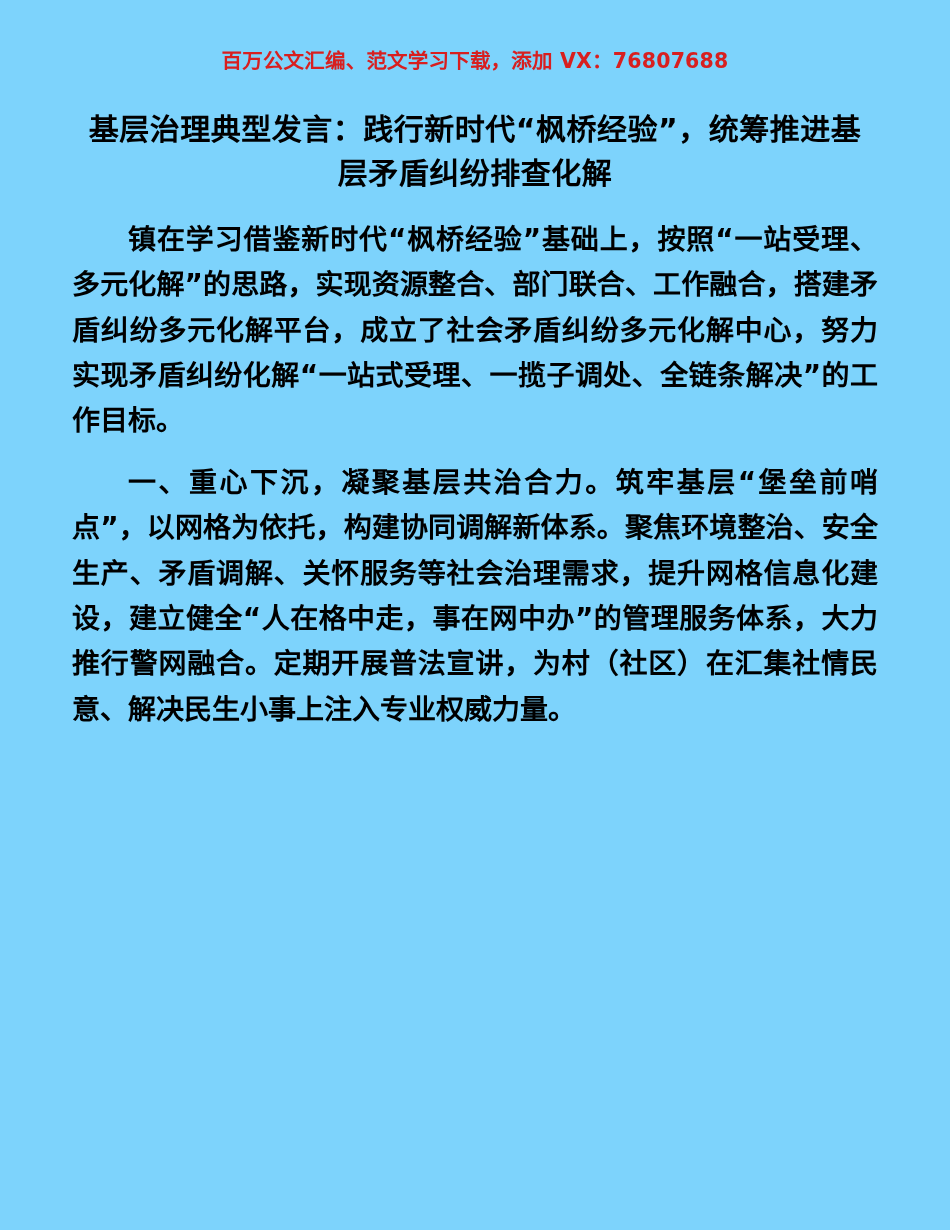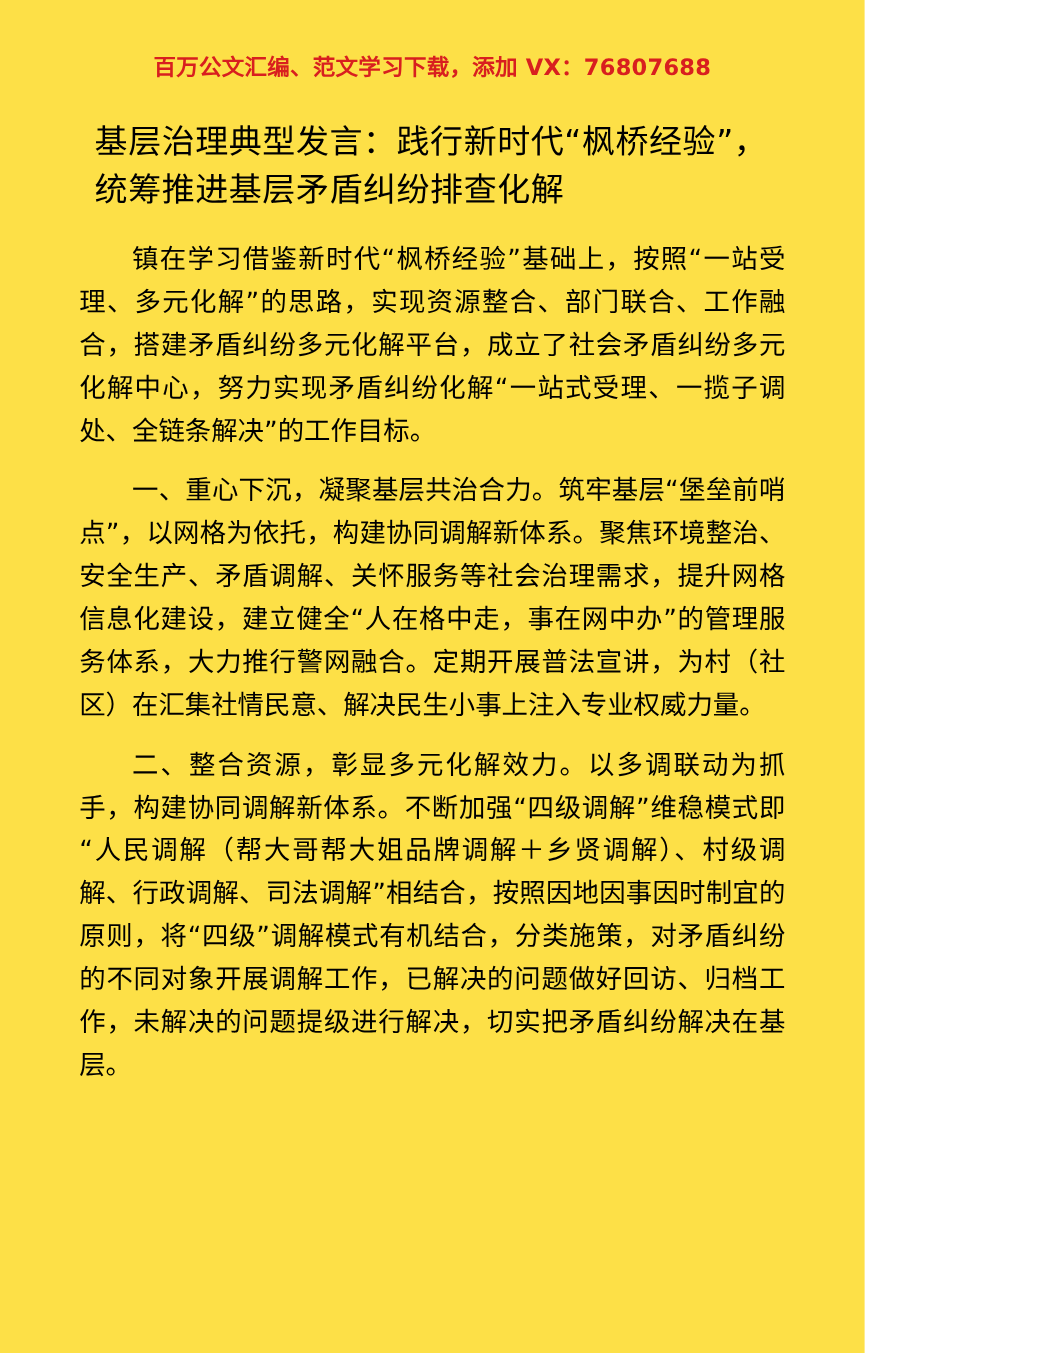--- a/index.html
+++ b/index.html
@@ -9,72 +9,73 @@
   }
   body {
     width: 950px;
     height: 1230px;
     font-family: "Liberation Sans", sans-serif;
     color: #000000;
     overflow: hidden;
   }
   .page {
     position: relative;
-    width: 786px;
+    width: 950px;
     height: 1230px;
     box-sizing: border-box;
     padding: 0 72px;
-    background: #fde047;
+    background: #7dd3fc;
   }
   .watermark {
     text-align: center;
     color: #d81f1f;
     font-size: 20.5px;
     font-weight: bold;
     letter-spacing: 0.2px;
     padding-top: 44px;
     padding-bottom: 4px;
     white-space: nowrap;
     font-family: "DejaVu Sans", "Liberation Sans", sans-serif;
   }
   .doc-title {
     margin: 30px 0 0 0;
+    text-align: center;
     font-size: 30px;
-    font-weight: normal;
+    font-weight: bold;
     line-height: 1.45;
     letter-spacing: 0.5px;
     font-family: "DejaVu Sans", "Liberation Sans", sans-serif;
     padding: 0 14px;
   }
   .body-text {
     margin: 0;
     padding: 0;
   }
   .para {
     margin: 0;
-    font-size: 24px;
+    font-size: 28px;
     line-height: 1.62;
     text-align: justify;
     text-justify: inter-ideograph;
     text-indent: 2em;
     font-family: "DejaVu Sans", "Liberation Sans", sans-serif;
     padding-top: 16px;
+    font-weight: bold;
   }
   .para:first-child {
     padding-top: 22px;
   }
 </style>
 </head>
 <body>
 
 <div class="page">
 
   <div class="watermark">百万公文汇编、范文学习下载，添加 VX：76807688</div>
 
   <h1 class="doc-title">基层治理典型发言：践行新时代“枫桥经验”，统筹推进基层矛盾纠纷排查化解</h1>
 
   <div class="body-text">
     <p class="para">镇在学习借鉴新时代“枫桥经验”基础上，按照“一站受理、多元化解”的思路，实现资源整合、部门联合、工作融合，搭建矛盾纠纷多元化解平台，成立了社会矛盾纠纷多元化解中心，努力实现矛盾纠纷化解“一站式受理、一揽子调处、全链条解决”的工作目标。</p>
     <p class="para">一、重心下沉，凝聚基层共治合力。筑牢基层“堡垒前哨点”，以网格为依托，构建协同调解新体系。聚焦环境整治、安全生产、矛盾调解、关怀服务等社会治理需求，提升网格信息化建设，建立健全“人在格中走，事在网中办”的管理服务体系，大力推行警网融合。定期开展普法宣讲，为村（社区）在汇集社情民意、解决民生小事上注入专业权威力量。</p>
-    <p class="para">二、整合资源，彰显多元化解效力。以多调联动为抓手，构建协同调解新体系。不断加强“四级调解”维稳模式即“人民调解（帮大哥帮大姐品牌调解＋乡贤调解）、村级调解、行政调解、司法调解”相结合，按照因地因事因时制宜的原则，将“四级”调解模式有机结合，分类施策，对矛盾纠纷的不同对象开展调解工作，已解决的问题做好回访、归档工作，未解决的问题提级进行解决，切实把矛盾纠纷解决在基层。</p>
   </div>
 
 </div>
 
 </body></html>

